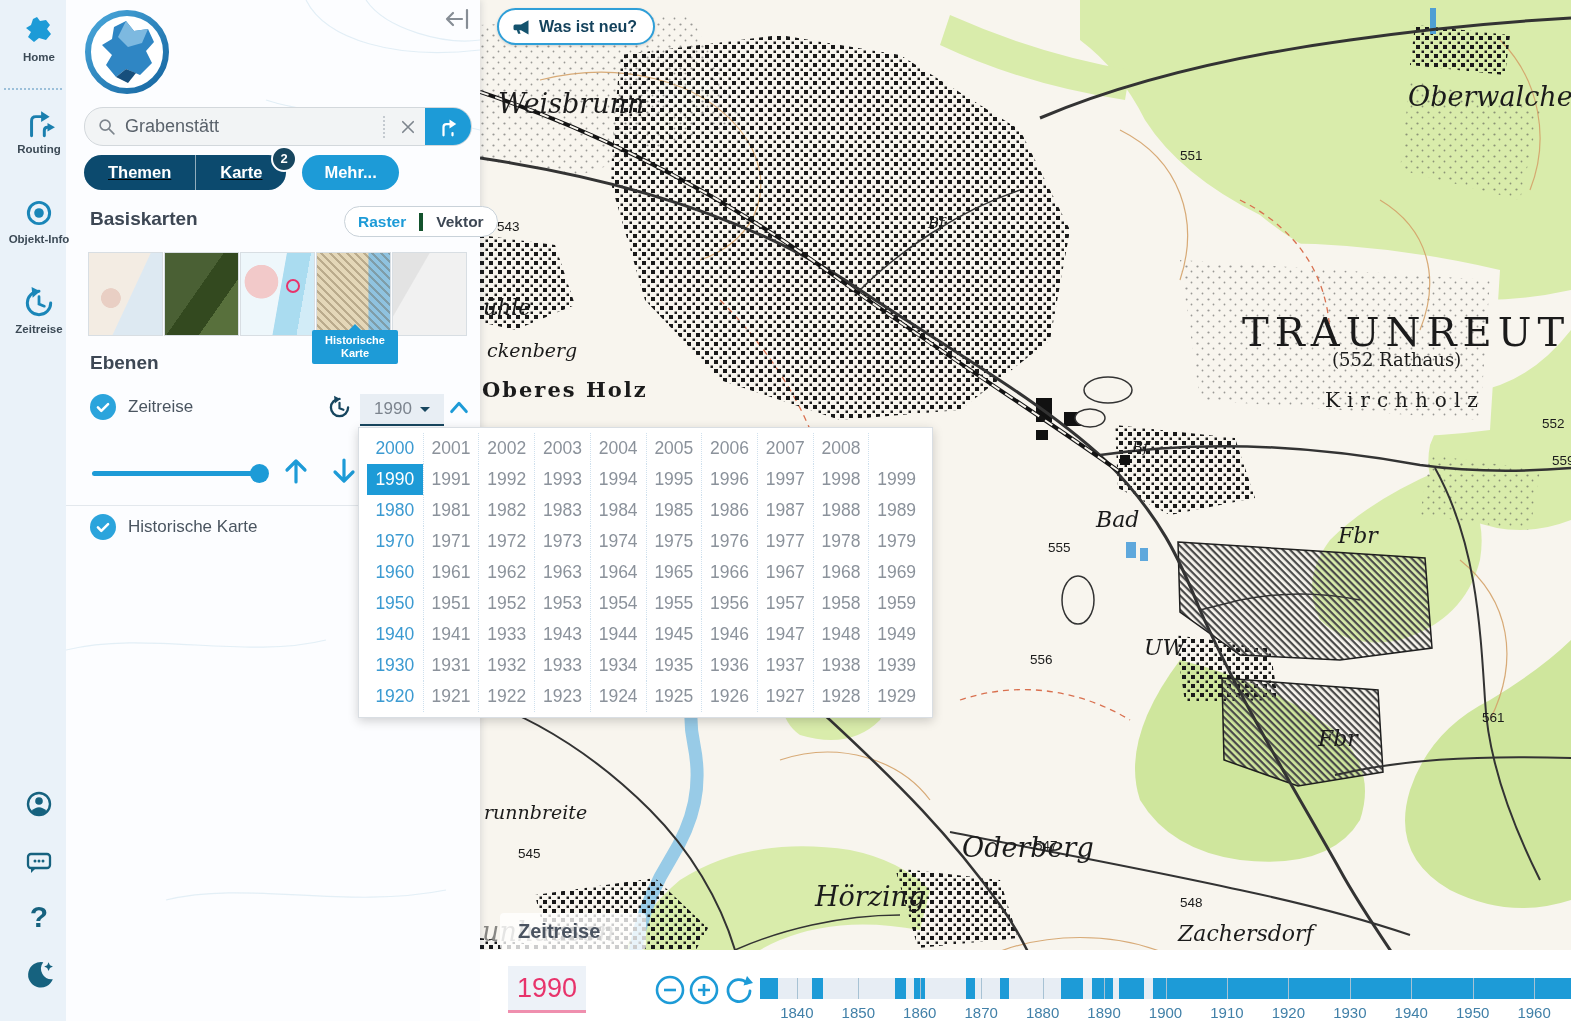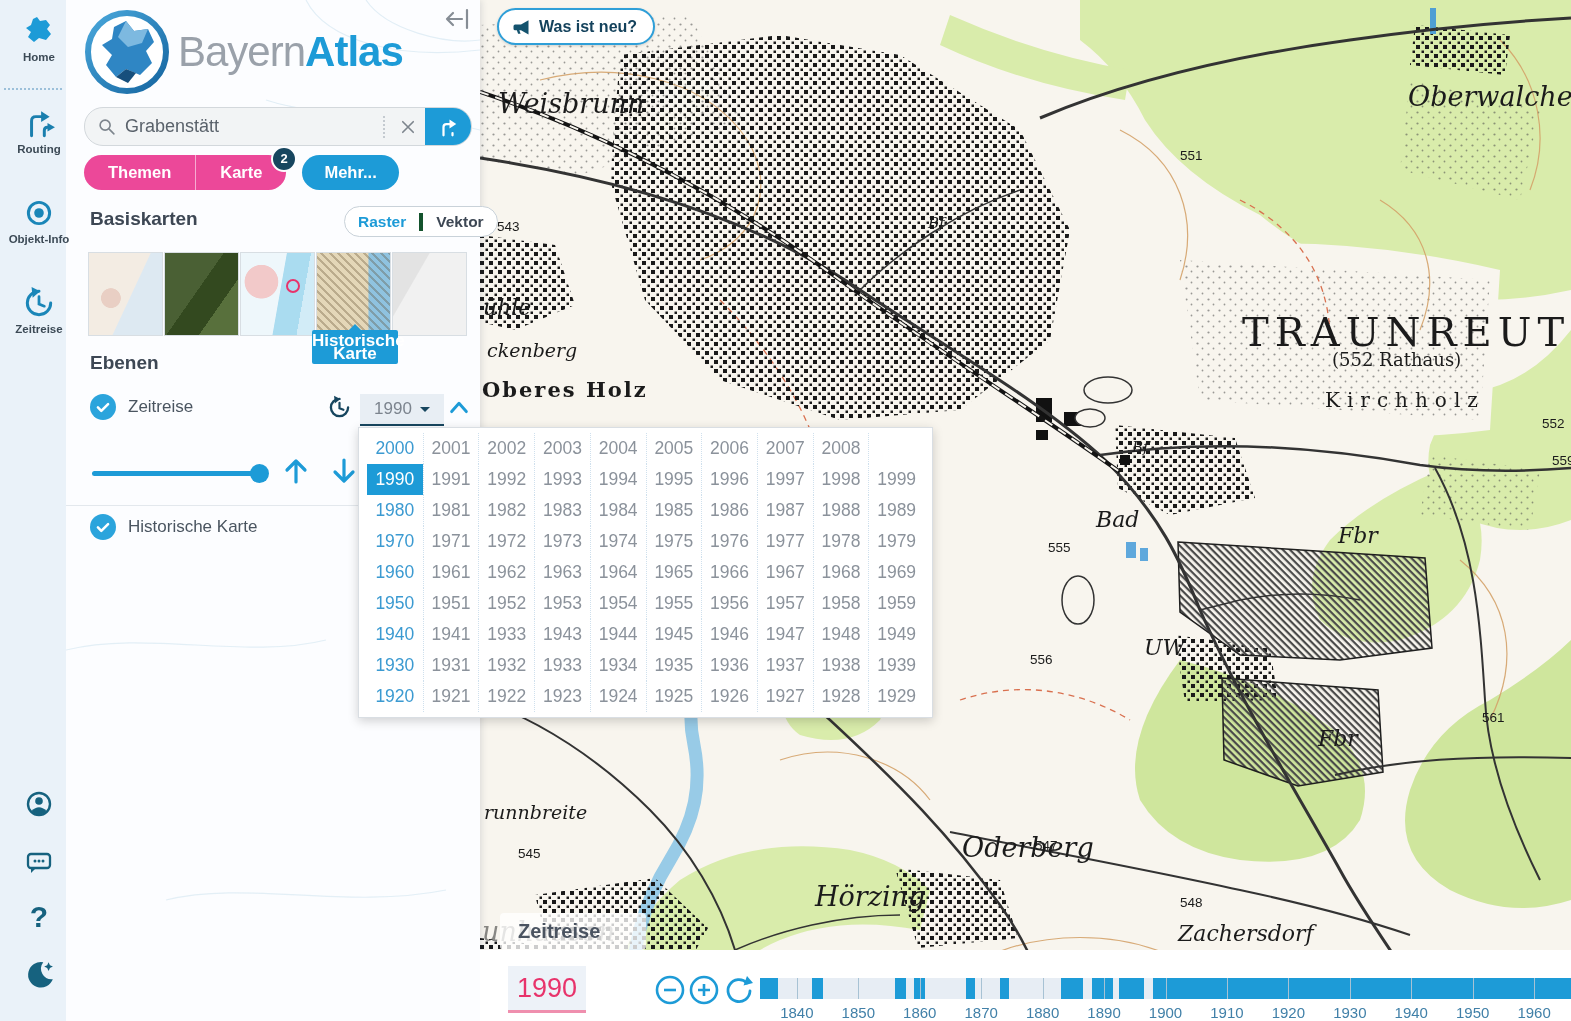--- a/index.html
+++ b/index.html
@@ -21,21 +21,21 @@
   .brand .g{color:#9aa1aa;font-weight:400;}
   .brand .b{color:#1d9bd7;font-weight:bold;}
   .search{position:absolute;left:18px;top:107px;width:386px;height:37px;background:#f2f4f5;
           border:1px solid #d3d8dc;border-radius:19px;display:flex;align-items:center;overflow:hidden;}
   .search input{flex:1;border:0;background:transparent;outline:none;font-size:18px;color:#5a626b;
                 font-family:"Liberation Sans",sans-serif;padding-left:8px;}
   .search .sep{height:22px;border-left:2px dotted #c4cad0;margin:0 6px;}
   .search .clear{padding:0 8px;cursor:pointer;display:flex;}
   .search .go{width:46px;height:37px;background:#1d9bd7;display:flex;align-items:center;justify-content:center;cursor:pointer;}
   .tabs{position:absolute;left:18px;top:155px;height:35px;display:flex;}
-  .tabgroup{display:flex;background:#ec4899;border-radius:18px;overflow:visible;position:relative;}
+  .tabgroup{display:flex;background:#0c4a6e;border-radius:18px;overflow:visible;position:relative;text-decoration:underline;}
   .tab{color:#fff;font-weight:bold;font-size:16.5px;line-height:35px;padding:0 24px;cursor:pointer;position:relative;}
   .tab.t1{border-right:1px solid rgba(255,255,255,.55);}
   .badge{position:absolute;left:187px;top:-9px;width:22px;height:22px;border-radius:50%;background:#17465f;
          color:#fff;font-size:13px;font-weight:bold;line-height:22px;text-align:center;border:2px solid #fcfdff;z-index:2;}
   .pill{background:#1d9bd7;border-radius:18px;color:#fff;font-weight:bold;font-size:16.5px;
         line-height:35px;padding:0 22px;margin-left:16px;cursor:pointer;}
   .h1{position:absolute;left:24px;font-size:19px;font-weight:bold;color:#3d4754;}
   .toggle{position:absolute;left:278px;top:206px;height:29px;border:1.5px solid #c9d2d9;border-radius:16px;
           background:#fff;display:flex;align-items:center;font-size:15.5px;font-weight:bold;}
   .toggle .opt{padding:0 13px;cursor:pointer;}
@@ -46,21 +46,21 @@
   .th1{background:radial-gradient(circle at 30% 55%, #e9cfc4 0 14%, transparent 15%),
        linear-gradient(115deg,#f3ece3 55%,#dde9f2 56%);}
   .th2{background:linear-gradient(125deg,#4a6034 0 45%,#33491f 45% 70%,#58703c 70%);}
   .th3{background:radial-gradient(circle at 28% 35%, #f2c9c9 0 22%, transparent 23%),
        linear-gradient(100deg,#eef7fb 52%,#aadcf0 53% 80%,#d2ecf7 80%);}
   .th3 .marker{position:absolute;right:14px;top:26px;width:10px;height:10px;border:2.5px solid #e8336b;border-radius:50%;}
   .th4{background:repeating-linear-gradient(45deg, rgba(90,70,40,.30) 0 2px, transparent 2px 6px),
        linear-gradient(90deg,#e4d7b8 70%,#8fc3e0 71%);}
   .th5{background:linear-gradient(120deg,#e3e3e3 30%,transparent 31%),#f1f1f1;}
   .active-label{position:absolute;left:246px;top:330px;width:86px;background:#1d9bd7;color:#fff;
-                font-size:17px;font-weight:bold;text-align:center;line-height:13px;padding:4px 0;border-radius:2px;z-index:5;}
+                font-size:11px;font-weight:bold;text-align:center;line-height:13px;padding:4px 0;border-radius:2px;z-index:5;}
   .active-label:before{content:"";position:absolute;top:-6px;left:50%;margin-left:-6px;
                 border:6px solid transparent;border-bottom-color:#1d9bd7;border-top:0;}
   .row-check{position:absolute;left:24px;display:flex;align-items:center;cursor:pointer;}
   .check{width:26px;height:26px;border-radius:50%;background:#2ba4dc;display:flex;align-items:center;justify-content:center;margin-right:12px;}
   .row-label{font-size:17px;color:#4a5560;}
   .hist-ico{position:absolute;left:261px;top:395px;cursor:pointer;}
   .year-select{position:absolute;left:294px;top:394px;width:84px;height:30px;background:#e8eef4;
                border-bottom:2px solid #17465f;display:flex;align-items:center;justify-content:center;
                font-size:17px;color:#7c848e;cursor:pointer;}
   .year-select .caret{width:0;height:0;border:5px solid transparent;border-top-color:#17465f;margin-left:8px;margin-top:5px;}
@@ -401,23 +401,20 @@
             <linearGradient id="ring" x1="0" y1="0" x2="1" y2="1">
           <stop offset="0" stop-color="#4aa8dc"></stop>
               <stop offset="1" stop-color="#1565a0"></stop>
             </linearGradient>
           </defs>
         <circle cx="43" cy="43" r="39" fill="#fff" stroke="url(#ring)" stroke-width="6"></circle>
         <path d="M30 18 L42 12 L50 22 L64 20 L70 33 L62 42 L68 54 L56 66 L42 60 L32 68 L22 56 L28 46 L18 36 L28 30 Z" fill="#2f86c4"></path>
         <path d="M42 12 L50 22 L64 20 L58 34 L44 38 L34 28 Z" fill="#7db9e0"></path>
         <path d="M32 68 L42 60 L52 64 L44 74 Z" fill="#174f7c"></path>
       </svg>
-      <div class="brand">
-        <span class="g">Bayern</span><span class="b">Atlas</span>
-      </div>
     </div>
 
     <div class="search">
       <svg style="margin-left:12px;" width="20" height="20" viewBox="0 0 32 32">
         <circle cx="13" cy="13" r="8" fill="none" stroke="#7d858d" stroke-width="2.6"></circle>
         <path d="M19.5 19.5 L27 27" stroke="#7d858d" stroke-width="2.6" stroke-linecap="round"></path>
       </svg>
       <input type="text" value="Grabenstätt" style="">
       <span class="sep"></span>
       <span class="clear">

